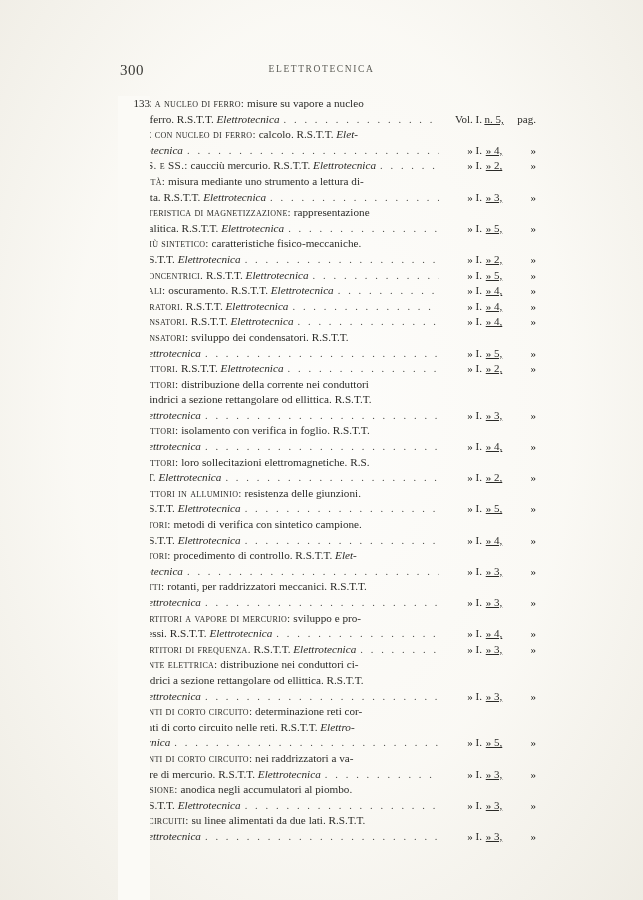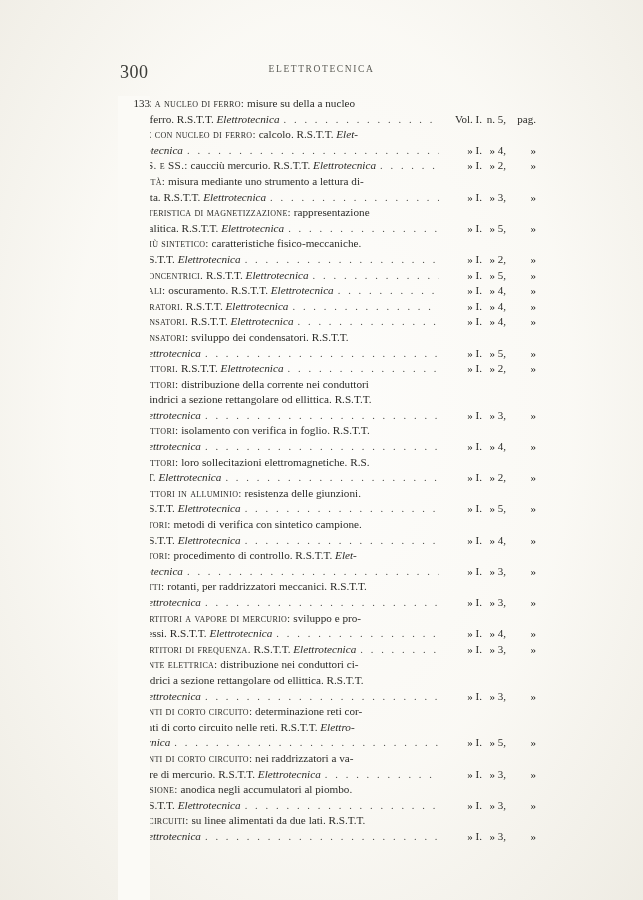--- a/index.html
+++ b/index.html
@@ -26,21 +26,21 @@
     position: absolute;
     inset: 0;
     background:
       radial-gradient(ellipse at 50% 45%, rgba(255,255,255,0.55) 0%, rgba(248,246,240,0.25) 55%, rgba(228,224,212,0.55) 100%);
     pointer-events: none;
   }
   .folio {
     position: absolute;
     left: 120px;
     top: 62px;
-    font-size: 18px;
+    font-size: 15px;
     letter-spacing: 0.5px;
     color: #3a3a36;
   }
   .running-head {
     position: absolute;
     left: 0; right: 0;
     top: 64px;
     text-align: center;
     font-size: 9.5px;
     letter-spacing: 1.6px;
@@ -99,21 +99,22 @@
     white-space: nowrap;
   }
   .ref .vol {
     display: inline-block;
     width: 34px;
     text-align: right;
   }
   .ref .num {
     display: inline-block;
     width: 24px;
-    text-align: right;
+    text-align: center;
+    text-decoration: underline;
   }
   .ref .pagword {
     display: inline-block;
     width: 30px;
     text-align: right;
   }
   .ref .page {
     display: inline-block;
     width: 32px;
     text-align: right;
@@ -130,21 +131,21 @@
 <div class="page">
   <div class="paper-tone"></div>
 
   <div class="folio">300</div>
   <div class="running-head">ELETTROTECNICA</div>
 
   <div class="content" id="index-list">
       <div class="entry">
         <div class="entry-body">
           <div class="entry-line">
-            <span class="txt"><span class="sc">Bobine a nucleo di ferro:</span><span> misure su della a nucleo</span></span>
+            <span class="txt"><span class="sc">Bobine a nucleo di ferro:</span><span> misure su vapore a nucleo</span></span>
           </div>
           <div class="entry-line indent">
             <span class="txt"><span>di ferro. R.S.T.T. </span><span class="it">Elettrotecnica</span></span>
             <span class="leader">. . . . . . . . . . . . . . . . . . . . . . . . . . . . . . . . . . . . . . . . . . . . . . . . . . . . . . . . . . . .</span>
           </div>
         </div>
         <div class="entry-ref-wrap">
           <div class="ref">
             <span class="vol">Vol. I.</span>
             <span class="num">n. 5,</span>

